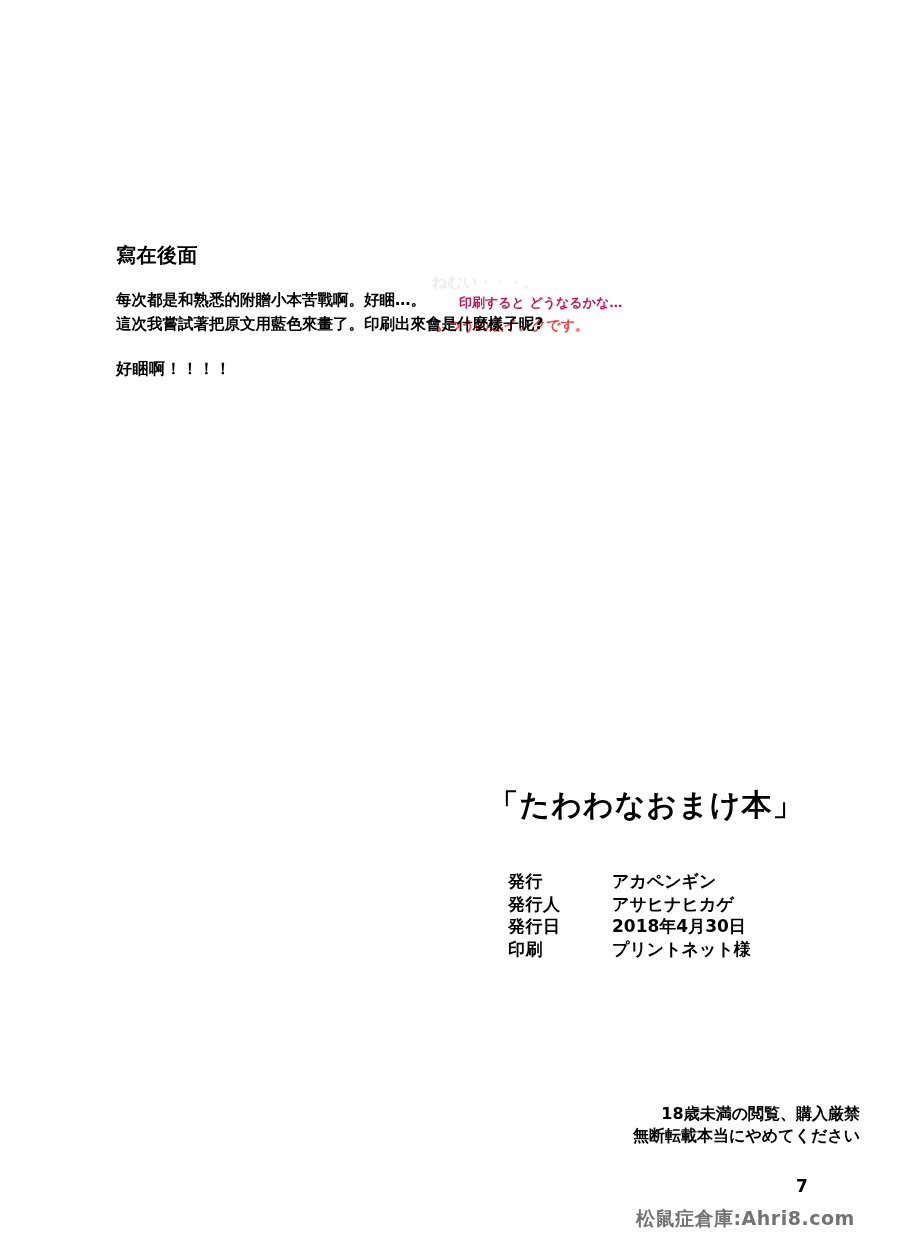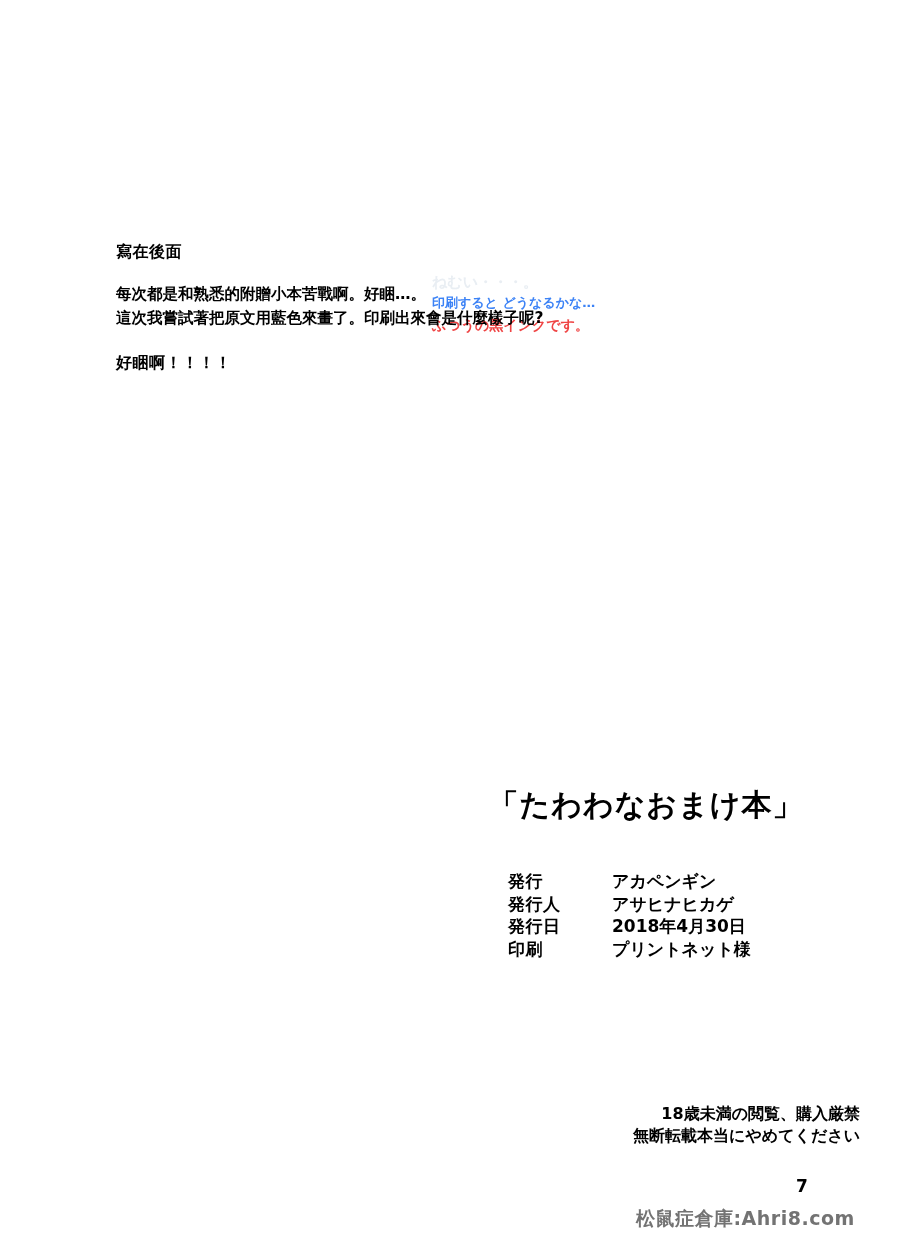--- a/index.html
+++ b/index.html
@@ -24,21 +24,21 @@
   }
 
   
   .afterword {
     position: absolute;
     left: 116px;
     top: 240px;
     width: 620px;
   }
   .afterword-heading {
-    font-size: 16px;
+    font-size: 20px;
     font-weight: bold;
     letter-spacing: 0.5px;
     line-height: 1.5;
     margin: 0 0 18px 0;
   }
   .afterword-body {
     font-size: 15.5px;
     font-weight: bold;
     line-height: 1.58;
     margin: 0;
@@ -62,22 +62,23 @@
     width: 260px;
     color: #e9eef3;
     font-size: 15px;
     line-height: 1.45;
     font-weight: bold;
     user-select: none;
     pointer-events: none;
   }
   .ghost-text .g2 {
     display: block;
-    color: #3b82f6;
+    color: #be185d;
     font-size: 13px;
+    margin-left: 27px;
   }
   .ghost-text .g3 {
     display: block;
     color: #ef4444;
     font-size: 14px;
     margin-top: 2px;
   }
 
   
   .colophon-title {

